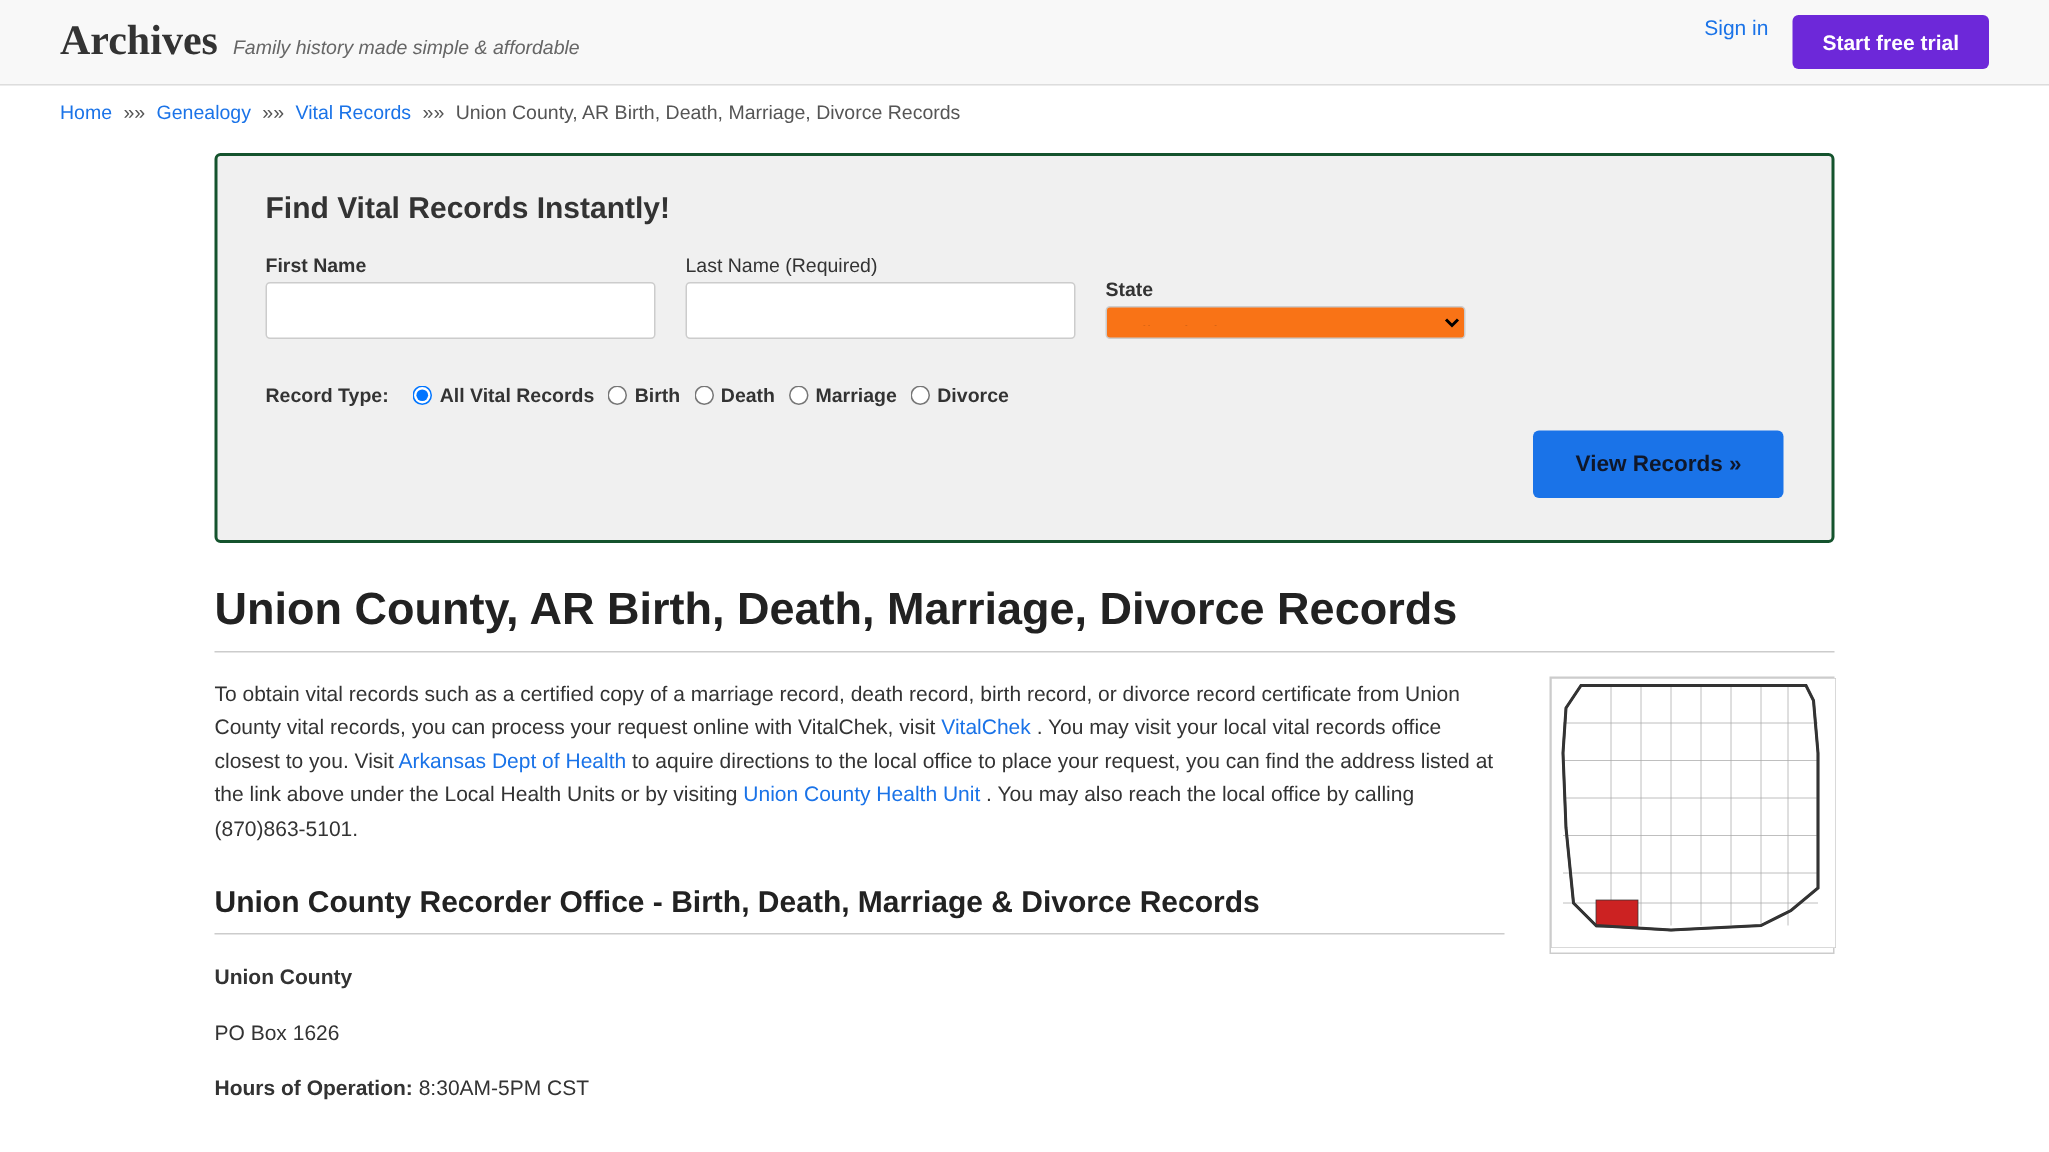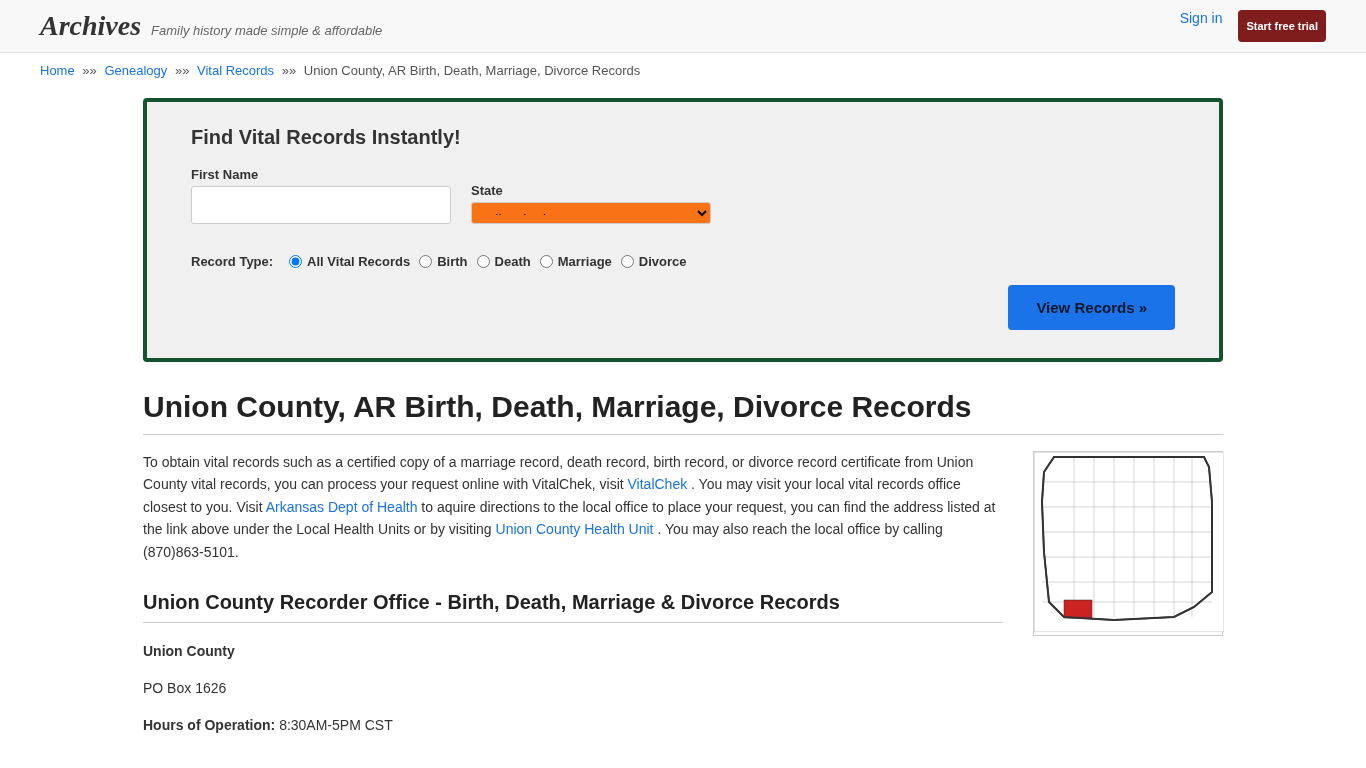--- a/index.html
+++ b/index.html
@@ -19,42 +19,41 @@
       align-items: baseline;
       gap: 10px;
     }
     .archives-logo {
       font-size: 28px;
       font-weight: bold;
       color: #333;
       font-family: Georgia, serif;
     }
     .archives-logo span {
-      font-style: italic;
     }
     .header-tagline {
       font-size: 13px;
       color: #666;
       font-style: italic;
     }
     #header-right {
       display: flex;
       gap: 16px;
     }
     .sign-in-link {
       color: #1a73e8;
       text-decoration: none;
       font-size: 14px;
     }
     .start-trial-btn {
-      background: #7f1d1d;
+      background: #6d28d9;
       color: #fff;
       border: none;
-      padding: 10px 8px;
-      font-size: 11px;
+      padding: 10px 20px;
+      font-size: 14px;
       border-radius: 4px;
       cursor: pointer;
       font-weight: bold;
     }
 
     
     #breadcrumb {
       padding: 10px 40px;
       font-size: 13px;
       color: #555;
@@ -74,23 +73,23 @@
     
     #main {
       max-width: 1160px;
       margin: 0 auto;
       padding: 10px 40px 40px;
     }
 
     
     .search-box {
       background: #f0f0f0;
-      border: 4px solid #14532d;
+      border: 2px solid #14532d;
       border-radius: 4px;
-      padding: 24px 44px 28px;
+      padding: 24px 32px 28px;
       margin-bottom: 28px;
     }
     .search-box h2 {
       font-size: 20px;
       font-weight: bold;
       color: #333;
       margin-bottom: 18px;
     }
     .search-fields {
       display: flex;
@@ -253,20 +252,27 @@
   <span>Union County, AR Birth, Death, Marriage, Divorce Records</span>
 </div>
 
 <div id="main">
 
   <div class="search-box">
     <h2>Find Vital Records Instantly!</h2>
     <div class="search-fields">
       <div class="field-group">
         <label>First Name</label>
+        <input type="text" style="">
+      </div>
+      <div class="field-group">
+        <label>
+          <span>Last Name</span>
+          <span style="font-weight:normal"> <span>(Required)</span></span>
+        </label>
         <input type="text" style="">
       </div>
       <div class="field-group">
         <label>State</label>
         <select>
           <option>All United States</option>
           <option>Arkansas</option>
           <option>Alabama</option>
           <option>Alaska</option>
           <option>Arizona</option>

